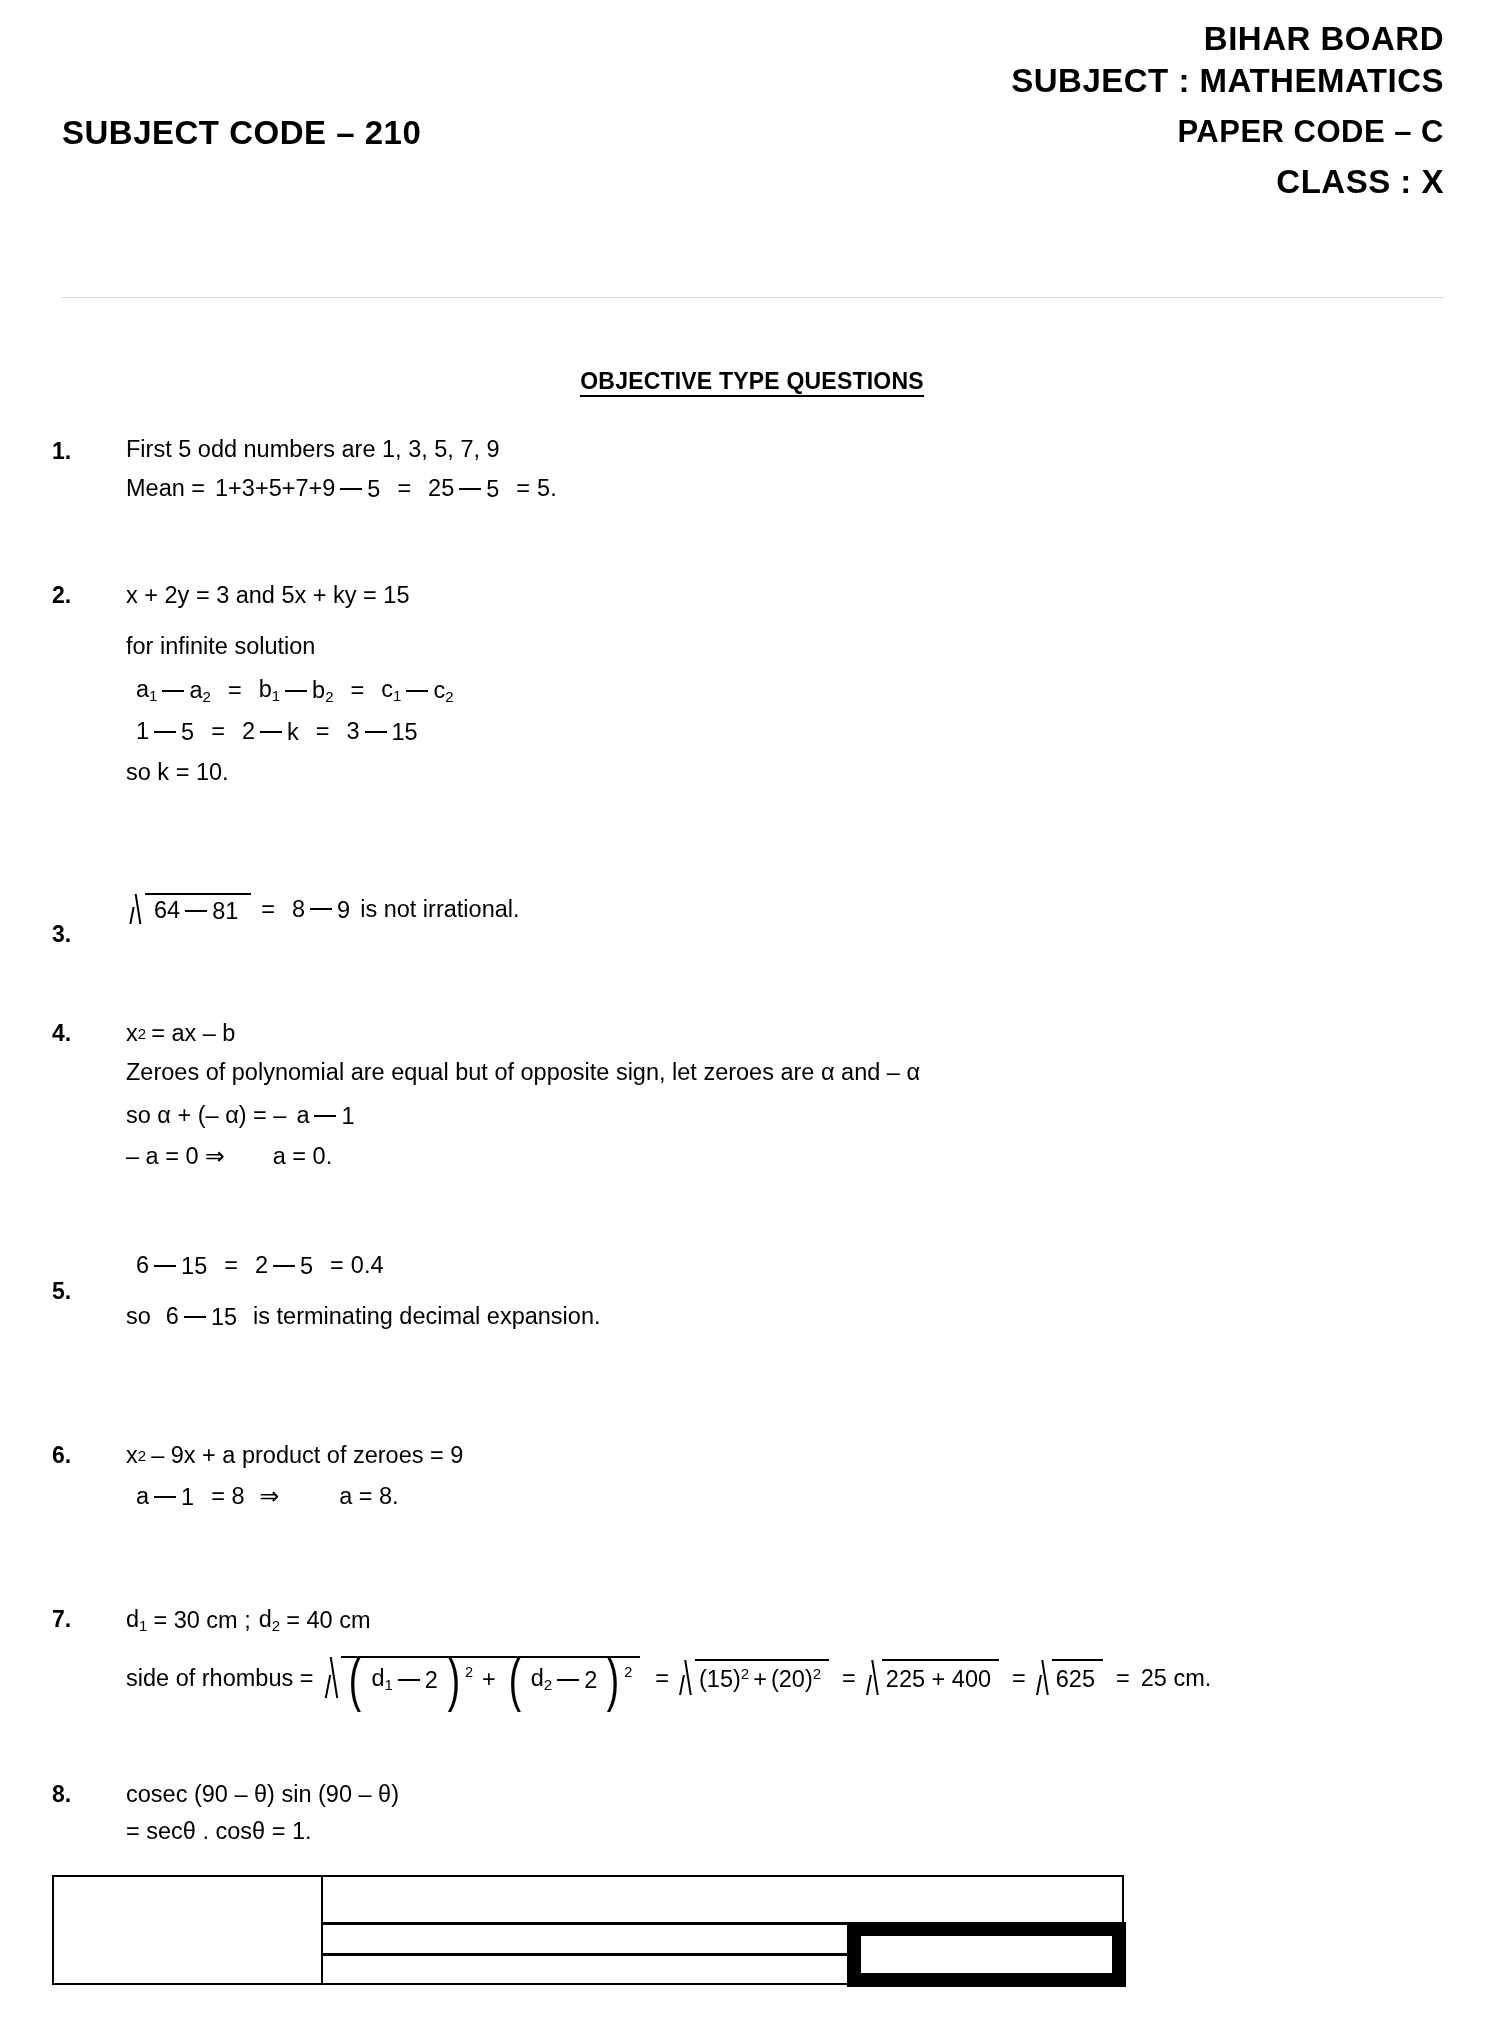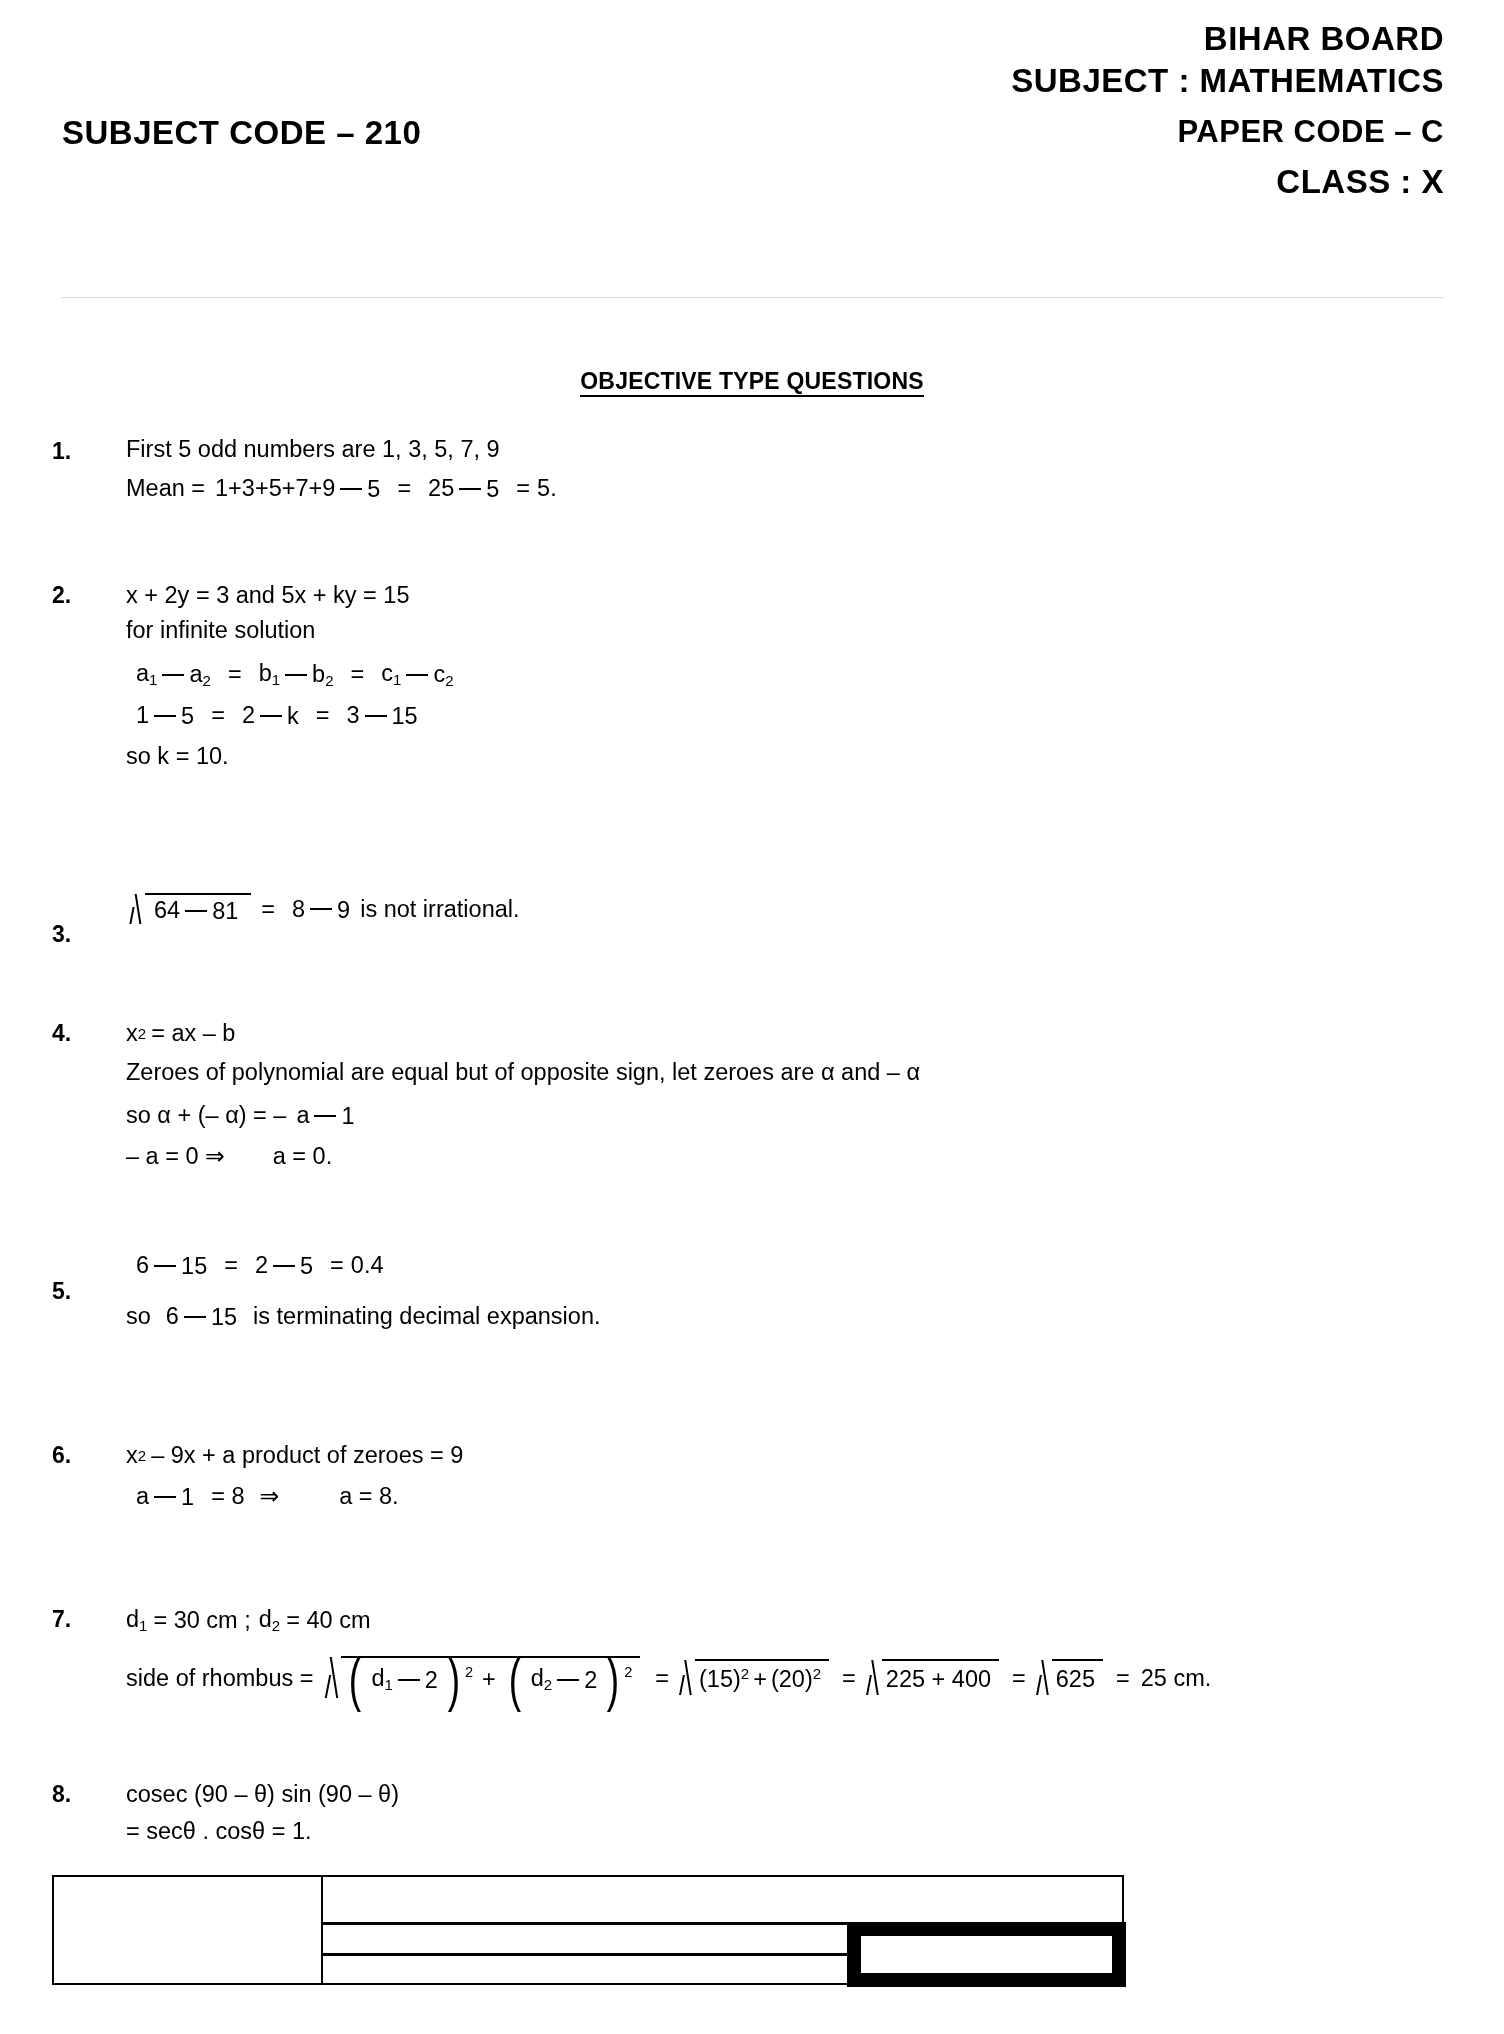--- a/index.html
+++ b/index.html
@@ -287,21 +287,21 @@
       </div>
     </div>
   </div>
 
   <div class="q" style="top:580px;">
     <div class="q-num" style="top:2px;">2.</div>
     <div class="q-body" style="top:0;">
       <div class="row">
         <span>x + 2y = 3 and 5x + ky = 15</span>
       </div>
-      <div class="row" style="margin-top:4px;">
+      <div class="row" style="margin-top:20px;">
         <span>for infinite solution</span>
       </div>
       <div class="row" style="margin-top:13px;">
         <span class="frac">
           <span class="num"><span>a</span><sub>1</sub></span>
           <span class="bar"></span>
           <span class="den"><span>a</span><sub>2</sub></span>
         </span>
         <span class="op">=</span>
         <span class="frac">

